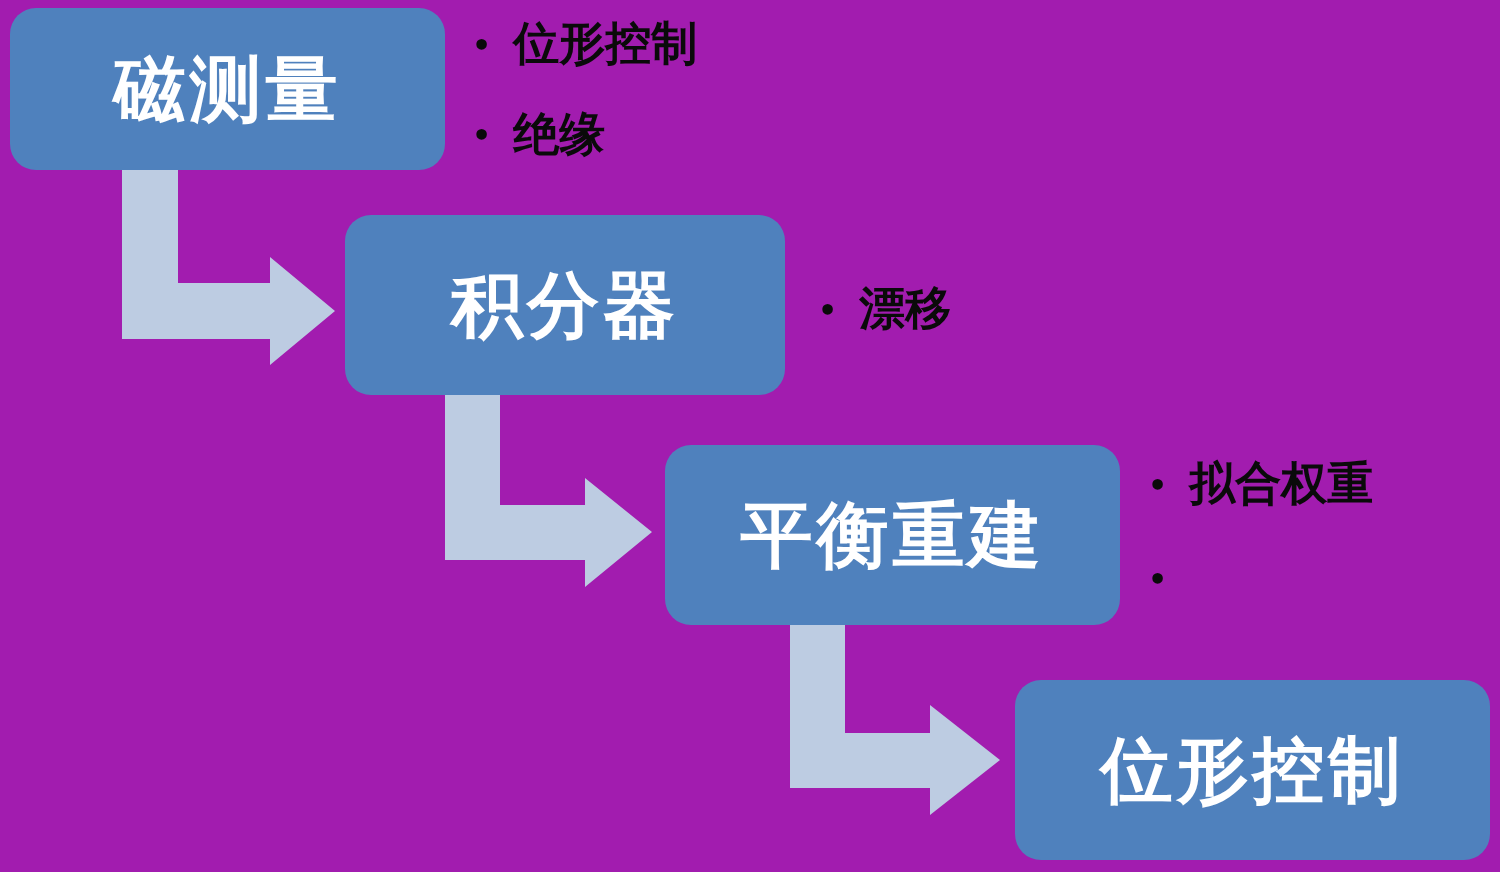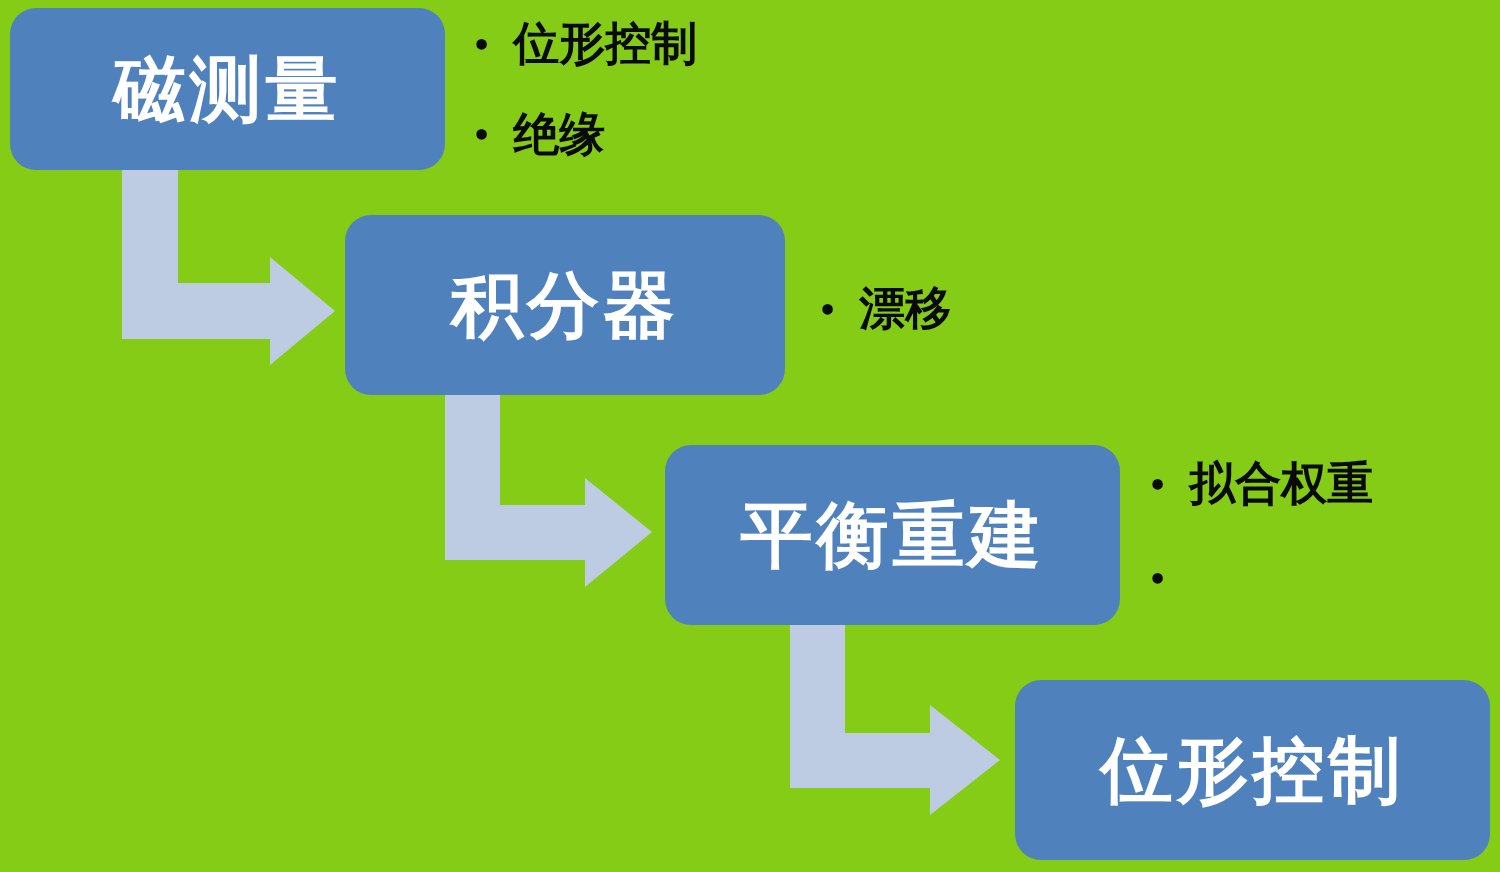--- a/index.html
+++ b/index.html
@@ -5,21 +5,21 @@
   html, body {
     margin: 0;
     padding: 0;
     background: #ffffff;
     font-family: "DejaVu Sans", "Liberation Sans", sans-serif;
   }
   .canvas {
     position: relative;
     width: 1500px;
     height: 872px;
-    background: #84cc16;
+    background: #a21caf;
     overflow: hidden;
   }
   .connector-layer {
     position: absolute;
     left: 0;
     top: 0;
     width: 1500px;
     height: 872px;
     pointer-events: none;
   }

